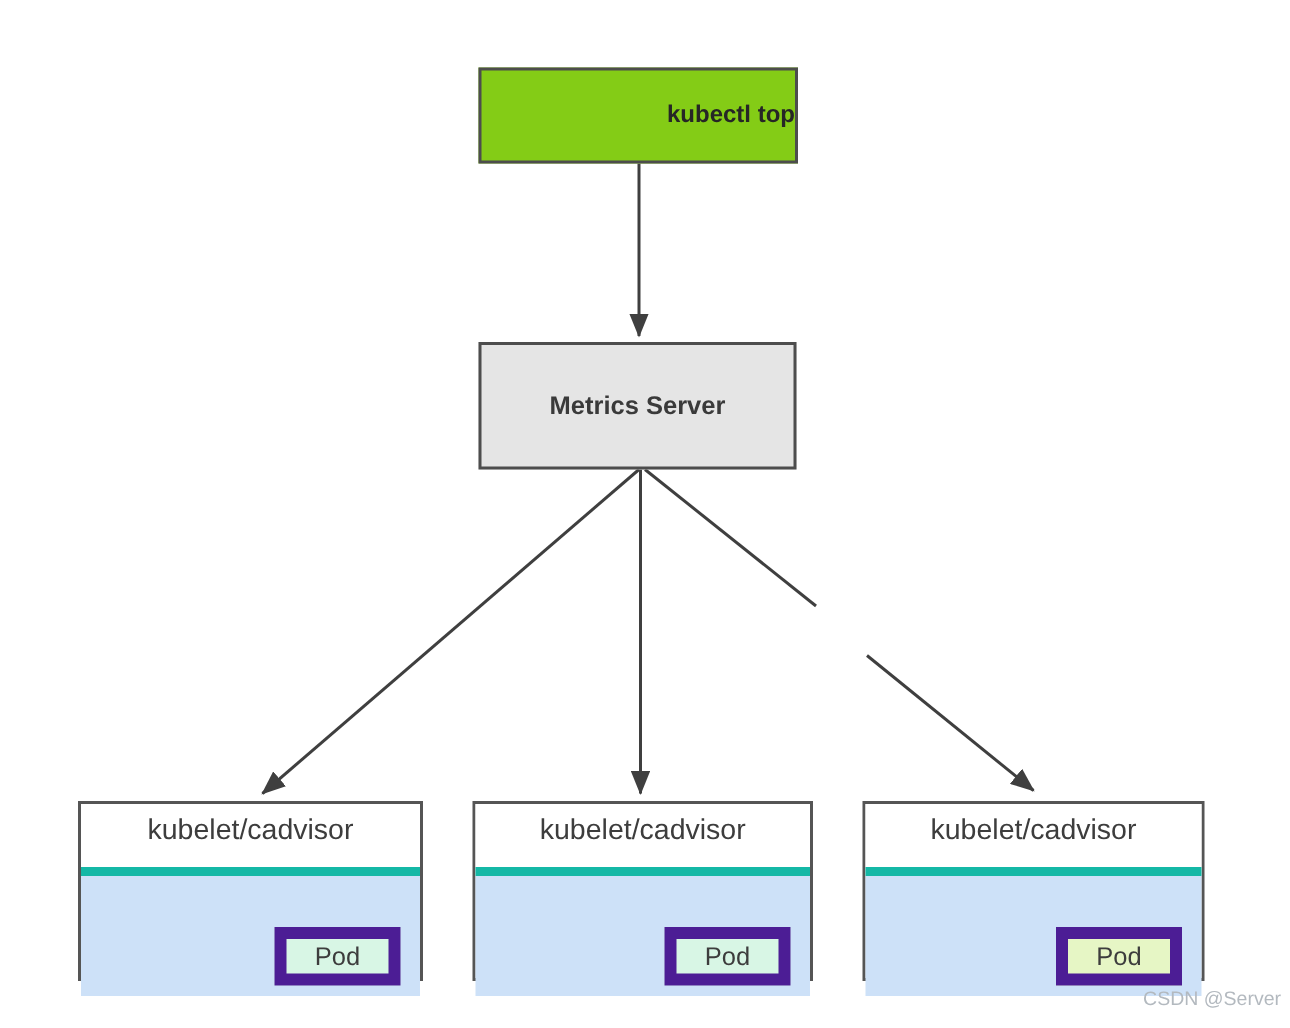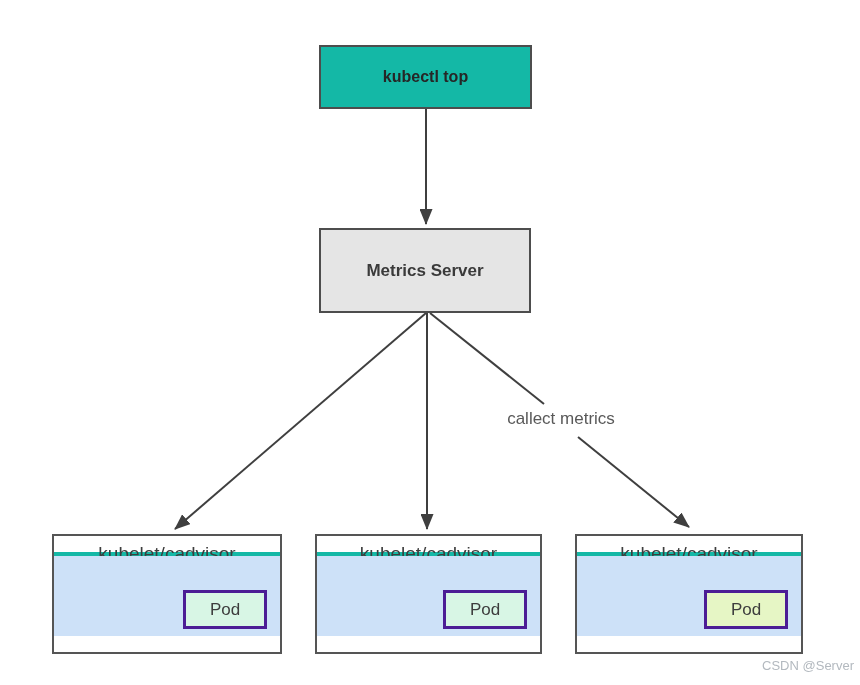--- a/index.html
+++ b/index.html
@@ -26,24 +26,25 @@
     border: 2px solid #4d4d4d;
     display: flex;
     align-items: center;
     justify-content: center;
     box-sizing: border-box;
     text-align: center;
   }
   .node-kubectl {
     left: 319px; top: 45px;
     width: 213px; height: 64px;
-    background: #14b8a6;
+    background: #84cc16;
     font-size: 16px;
     font-weight: bold;
     color: #262626;
+    justify-content: flex-end;
   }
   .node-metrics {
     left: 319px; top: 228px;
     width: 212px; height: 85px;
     background: #e5e5e5;
     font-size: 17px;
     font-weight: bold;
     color: #3a3a3a;
   }
   .worker {
@@ -52,41 +53,41 @@
     width: 230px;
     height: 120px;
     border: 2px solid #555555;
     box-sizing: border-box;
     background: #ffffff;
   }
   .worker-1 { left: 52px;  width: 230px; }
   .worker-2 { left: 315px; width: 227px; }
   .worker-3 { left: 575px; width: 228px; }
   .worker-header {
-    height: 20px;
+    height: 48px;
     line-height: 36px;
     text-align: center;
     background: #ffffff;
-    border-bottom: 4px solid #14b8a6;
+    border-bottom: 6px solid #14b8a6;
     font-size: 19px;
     color: #3d3d3d;
     box-sizing: border-box;
   }
   .worker-body {
     position: relative;
     height: 80px;
     background: #cde1f8;
   }
   .pod {
     position: absolute;
     right: 13px;
     bottom: 7px;
     width: 84px;
     height: 39px;
-    border: 3px solid #4c1d95;
+    border: 8px solid #4c1d95;
     box-sizing: border-box;
     display: flex;
     align-items: center;
     justify-content: center;
     font-size: 17px;
     color: #3d3d3d;
     background: #d8f6e5;
   }
   .pod--yellow { background: #e6f6c5; }
   .edge-label {
@@ -126,21 +127,20 @@
   </svg>
 
   <div class="node node-kubectl">
     <span>kubectl top</span>
   </div>
 
   <div class="node node-metrics">
     <span>Metrics Server</span>
   </div>
 
-  <div class="edge-label">callect metrics</div>
 
   <div class="worker worker-1">
     <div class="worker-header">kubelet/cadvisor</div>
     <div class="worker-body">
       <div class="pod">
         <span>Pod</span>
       </div>
     </div>
   </div>
 

